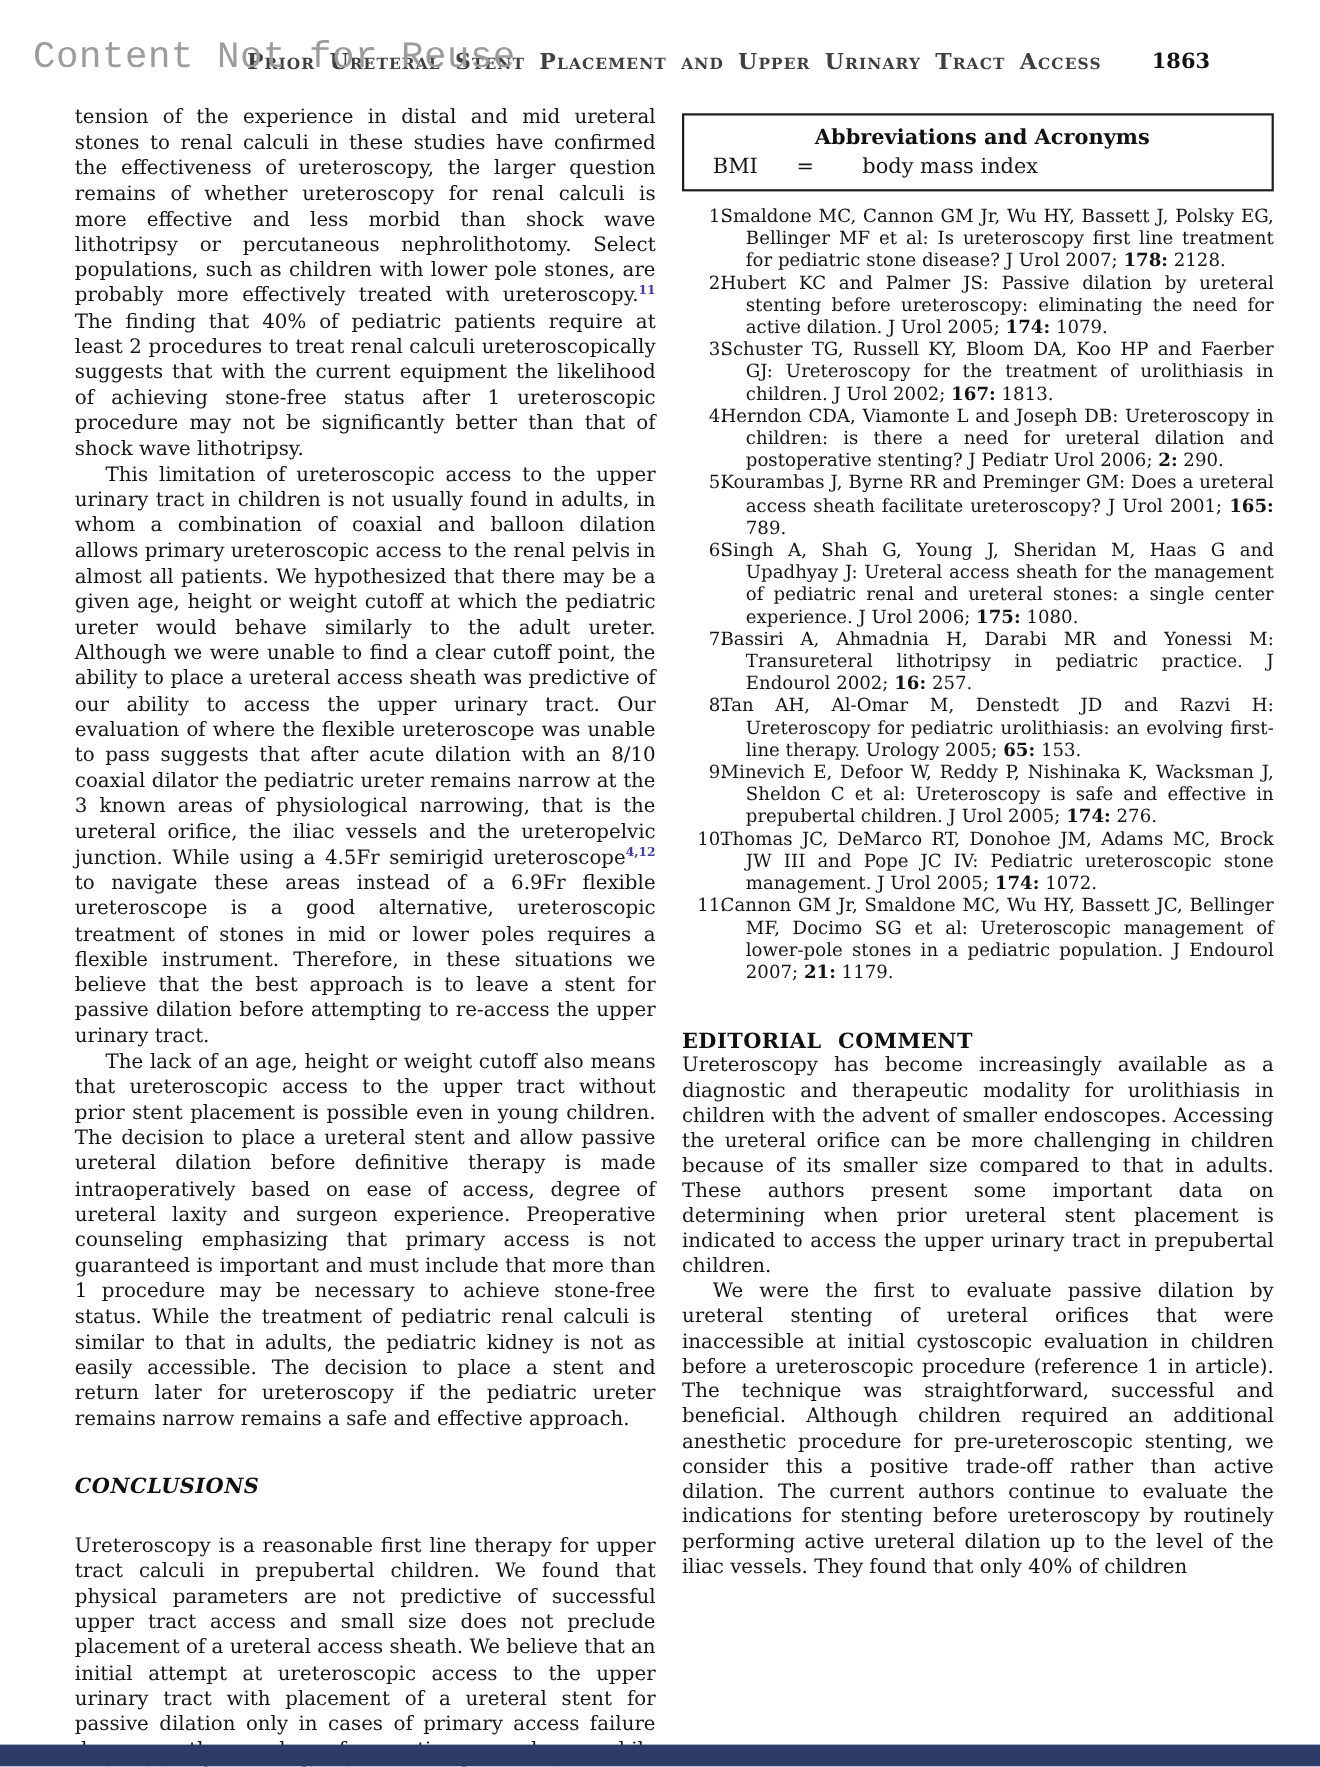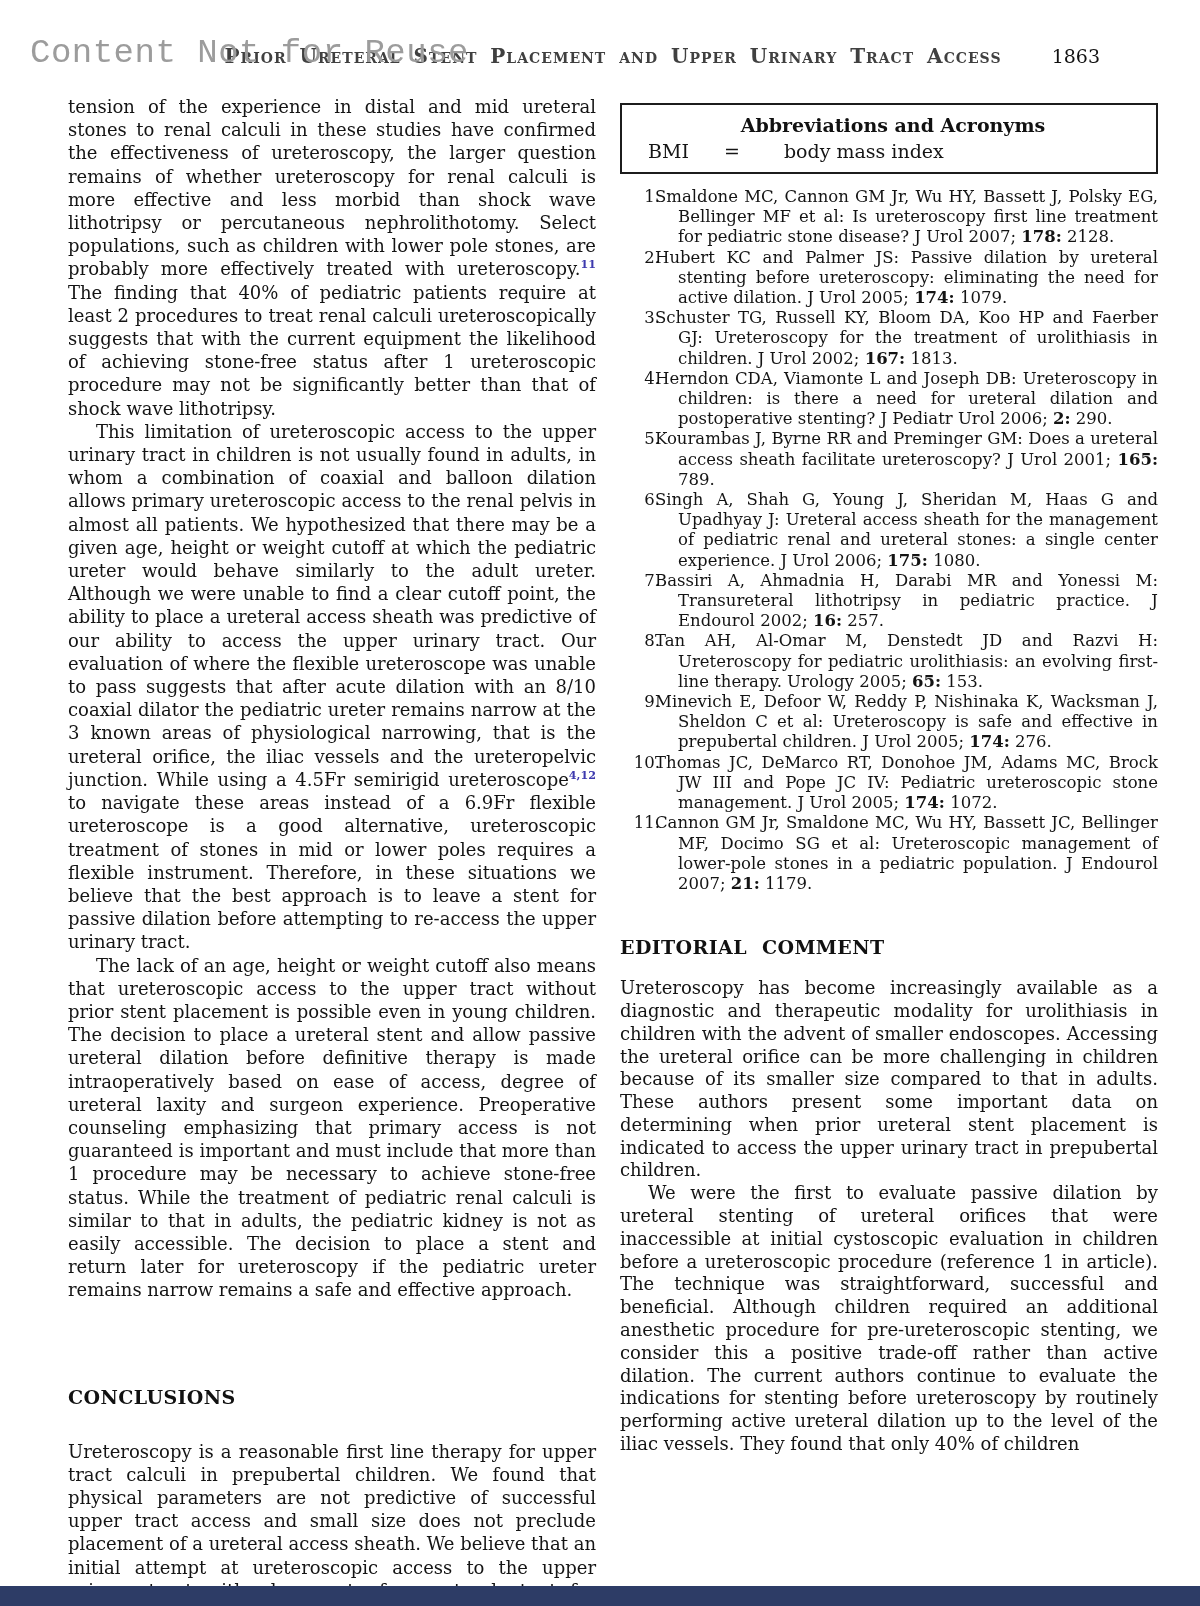--- a/index.html
+++ b/index.html
@@ -14,36 +14,36 @@
     font-family:Liberation Mono, monospace;
     font-size:34px;color:#9c9c9c;letter-spacing:0.5px;white-space:nowrap;
   }
   
   .runhead{position:absolute;left:68px;right:42px;top:44px;z-index:2;height:30px;}
   .runtitle{
     text-align:center;font-variant:small-caps;font-weight:bold;
     font-size:20px;letter-spacing:1px;word-spacing:5px;color:#404040;
     white-space:nowrap;
   }
-  .pageno{position:absolute;right:58px;top:1px;font-size:19px;font-weight:normal;color:#111;}
+  .pageno{position:absolute;right:58px;top:1px;font-size:19px;font-weight:bold;color:#111;}
   
   .cols{position:absolute;left:68px;top:95px;width:1090px;display:flex;}
   .col-left{width:528px;margin-right:24px;}
   .col-right{width:538px;}
   
   .bodytext p{
     margin:0;text-align:justify;font-size:18px;line-height:23.2px;color:#141414;
   }
   .bodytext p.indent{text-indent:28px;}
   sup.cite{font-size:0.62em;font-weight:bold;color:#3d39ae;line-height:0;}
   
   .sechead{
     font-size:19px;font-weight:bold;letter-spacing:0.4px;color:#111;margin:0;
   }
-  .conclusions-head{margin-top:84px;}
+  .conclusions-head{margin-top:38px;font-style:italic;}
   .conclusions-body{margin-top:32px;}
   
   .abbr-box{
     border:2px solid #1c1c1c;padding:9px 18px 10px 26px;margin-top:8px;
   }
   .abbr-title{text-align:center;font-weight:bold;font-size:19px;color:#111;}
   .abbr-row{display:flex;align-items:baseline;font-size:19px;margin-top:4px;gap:22px;}
   .abbr-abbr{min-width:46px;}
   .abbr-eq{margin:0 22px 0 8px;}
   
@@ -52,21 +52,21 @@
   .ref{
     position:relative;padding-left:58px;text-indent:-23px;text-align:justify;
     font-size:16.5px;line-height:20.2px;color:#141414;
   }
   .ref .num{
     position:absolute;left:0;top:0;width:40px;text-align:right;text-indent:0;
   }
   .ref b{font-weight:bold;}
   
   .edit-head{margin-top:42px;word-spacing:8px;}
-  .edit-body{margin-top:19px;}
+  .edit-body{margin-top:0;}
   .edit-body p{line-height:22.8px;}
   
   .bottom-bar{
     position:absolute;left:0;right:0;bottom:0;height:20px;background:#2d3c66;
   }
 </style>
 </head>
 <body>
 
 <div class="watermark">Content Not for Reuse</div>

